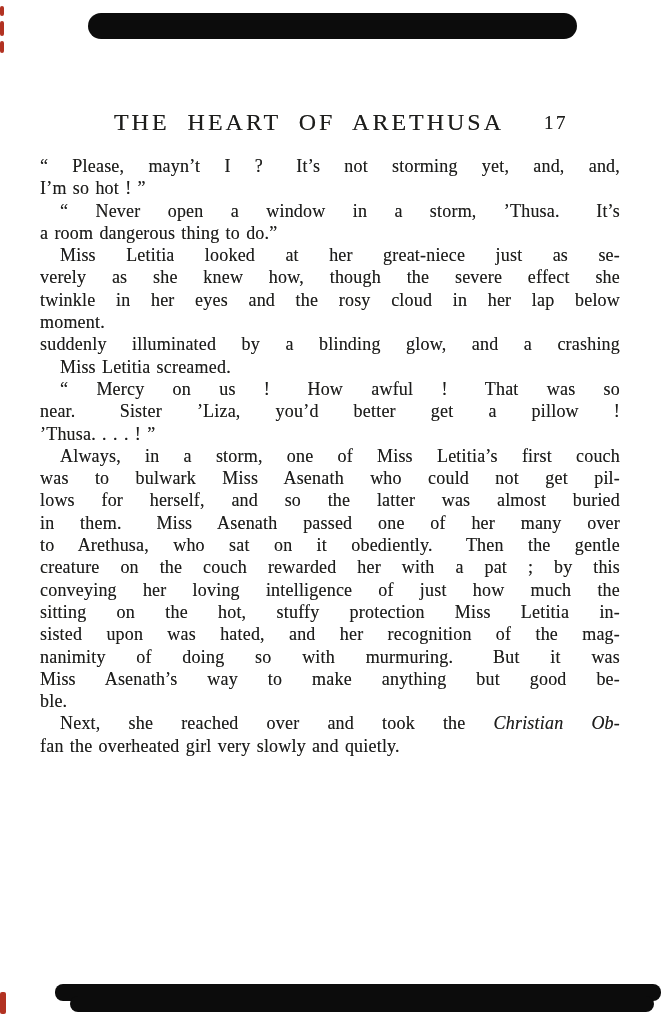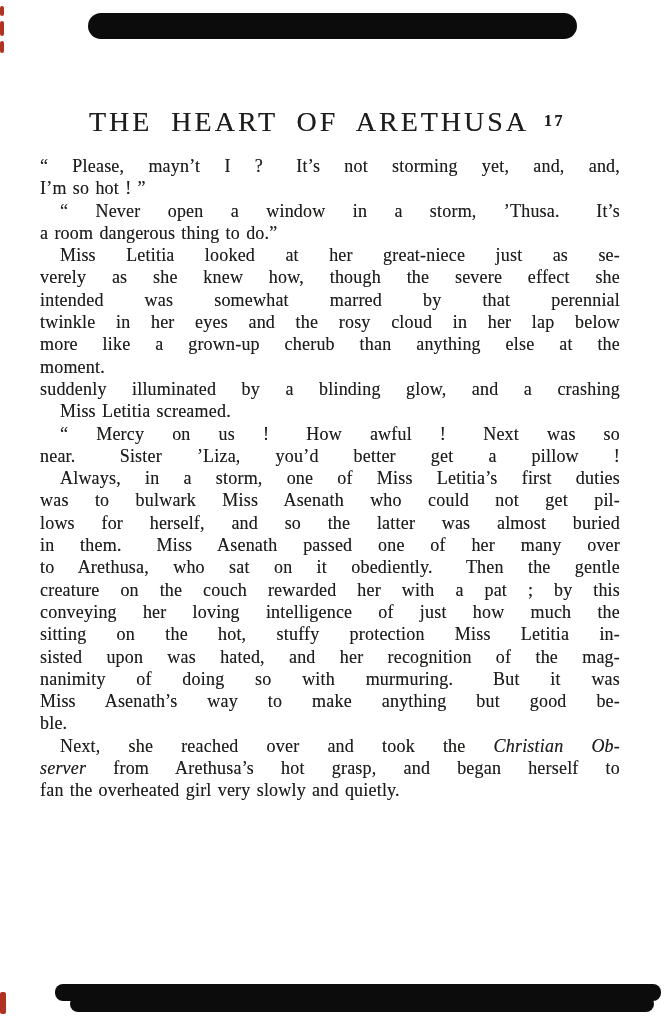--- a/index.html
+++ b/index.html
@@ -9,28 +9,27 @@
   body{
     width:664px;height:1033px;background:#fff;
     font-family:"Liberation Serif","DejaVu Serif",serif;
   }
   .page{position:relative;width:664px;height:1033px;background:var(--paper);overflow:hidden;}
   .bar{position:absolute;background:var(--bar);}
   .redmark{position:absolute;background:var(--red);border-radius:2px;}
   .header-title{
     position:absolute;left:40px;top:108px;width:580px;box-sizing:border-box;
     padding-right:42px;text-align:center;color:var(--ink);
-    font-size:28px;line-height:28px;letter-spacing:3px;word-spacing:9px;
+    font-size:24px;line-height:28px;letter-spacing:3px;word-spacing:9px;
     text-shadow:0 0 0.6px rgba(20,20,20,0.55);
   }
   .page-number{
     position:absolute;left:544px;top:112px;color:var(--ink);
-    font-size:16px;letter-spacing:2.5px;
+    font-size:19px;letter-spacing:2.5px;
     text-shadow:0 0 0.6px rgba(20,20,20,0.55);
-    font-weight:bold;
   }
   .text-block{
     position:absolute;left:40px;top:155px;width:580px;color:var(--ink);
     font-size:18px;line-height:22.3px;letter-spacing:0.2px;word-spacing:1.5px;
     text-shadow:0 0 0.5px rgba(20,20,20,0.5);
   }
   .line{min-height:22.3px;}
   .line.j{text-align:justify;text-align-last:justify;}
   .line.ind{text-indent:20px;}
   .i{font-style:italic;}
@@ -48,42 +47,40 @@
   <div class="header-title">THE HEART OF ARETHUSA</div>
   <div class="page-number">17</div>
 
   <div class="text-block">
       <div class="line j"><span>“ Please, mayn’t I ?  It’s not storming yet, and, and,</span></div>
       <div class="line"><span>I’m so hot ! ”</span></div>
       <div class="line j ind"><span>“ Never open a window in a storm, ’Thusa.  It’s</span></div>
       <div class="line"><span>a room dangerous thing to do.”</span></div>
       <div class="line j ind"><span>Miss Letitia looked at her great-niece just as se-</span></div>
       <div class="line j"><span>verely as she knew how, though the severe effect she</span></div>
-      <div class="line j"><span>intended was somewhat marred by that perennial</span></div>
       <div class="line j"><span>twinkle in her eyes and the rosy cloud in her lap below</span></div>
-      <div class="line j"><span>more like a grown-up cherub than anything else at the</span></div>
       <div class="line"><span>moment.</span></div>
       <div class="line j"><span>suddenly illuminated by a blinding glow, and a crashing</span></div>
       <div class="line ind"><span>Miss Letitia screamed.</span></div>
-      <div class="line j ind"><span>“ Mercy on us !  How awful !  Next was so</span></div>
+      <div class="line j ind"><span>“ Mercy on us !  How awful !  That was so</span></div>
       <div class="line j"><span>near.  Sister ’Liza, you’d better get a pillow !</span></div>
-      <div class="line j ind"><span>Always, in a storm, one of Miss Letitia’s first duties</span></div>
+      <div class="line"><span>’Thusa. . . . ! ”</span></div>
+      <div class="line j ind"><span>Always, in a storm, one of Miss Letitia’s first couch</span></div>
       <div class="line j"><span>was to bulwark Miss Asenath who could not get pil-</span></div>
       <div class="line j"><span>lows for herself, and so the latter was almost buried</span></div>
       <div class="line j"><span>in them.  Miss Asenath passed one of her many over</span></div>
       <div class="line j"><span>to Arethusa, who sat on it obediently.  Then the gentle</span></div>
       <div class="line j"><span>creature on the couch rewarded her with a pat ; by this</span></div>
       <div class="line j"><span>conveying her loving intelligence of just how much the</span></div>
       <div class="line j"><span>sitting on the hot, stuffy protection Miss Letitia in-</span></div>
       <div class="line j"><span>sisted upon was hated, and her recognition of the mag-</span></div>
       <div class="line j"><span>nanimity of doing so with murmuring.  But it was</span></div>
       <div class="line j"><span>Miss Asenath’s way to make anything but good be-</span></div>
       <div class="line"><span>ble.</span></div>
       <div class="line j ind"><span>Next, she reached over and took the </span><span class="i">Christian Ob-</span></div>
-      <div class="line j"><span class="i">server</span><span> from Arethusa’s hot grasp, and began herself to</span></div>
       <div class="line"><span>fan the overheated girl very slowly and quietly.</span></div>
     </div>
 
   <div class="bar" style="left:55px;top:984px;width:606px;height:17px;border-radius:8px;"></div>
   <div class="bar" style="left:70px;top:996px;width:584px;height:16px;border-radius:8px;"></div>
   <div class="redmark" style="left:0;top:992px;width:6px;height:22px;"></div>
 
 </div>
 
 </body></html>

